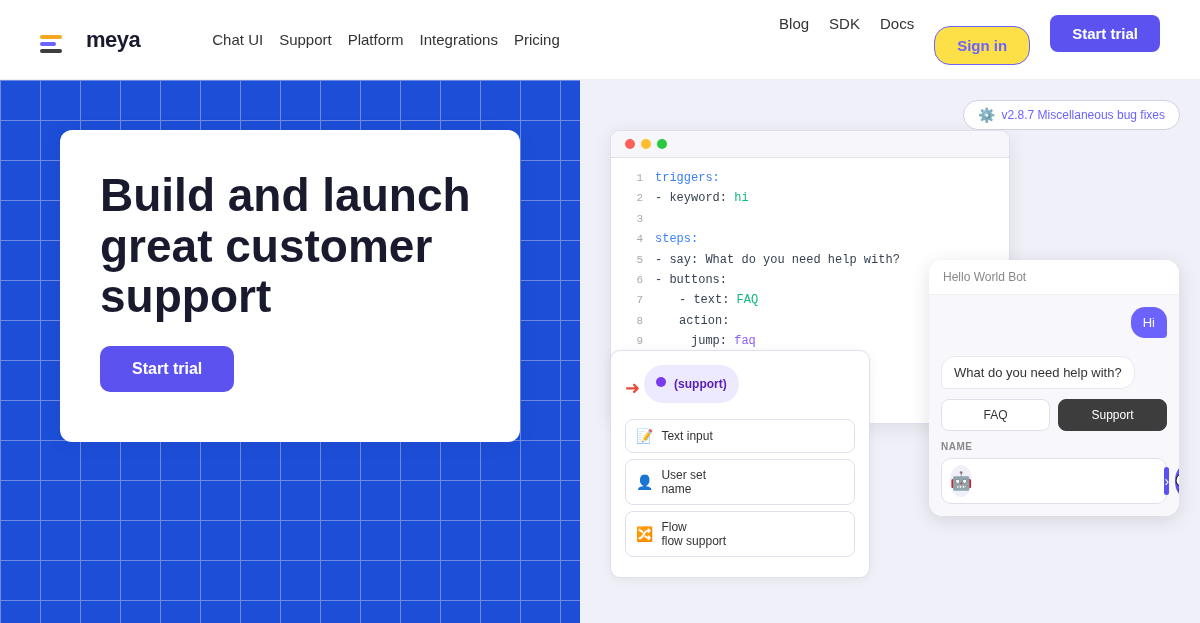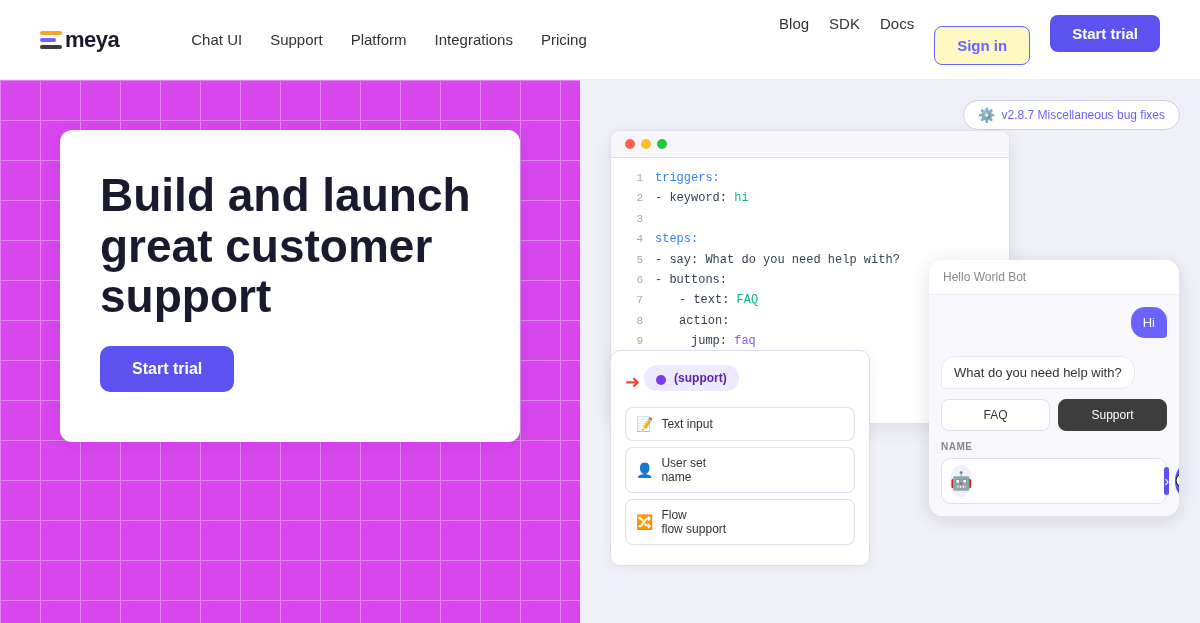--- a/index.html
+++ b/index.html
@@ -5,50 +5,50 @@
     * { margin: 0; padding: 0; box-sizing: border-box; }
     body { font-family: -apple-system, BlinkMacSystemFont, 'Segoe UI', sans-serif; background: #fff; overflow: hidden; width: 1200px; height: 623px; }
 
     
     nav {
       display: flex; align-items: center; justify-content: space-between;
       padding: 0 40px; height: 80px; background: #fff;
       border-bottom: 1px solid #eee; position: relative; z-index: 10;
     }
     .nav-left { display: flex; align-items: center; gap: 32px; }
-    .logo { display: flex; align-items: center; gap: 3px; text-decoration: none; }
+    .logo { display: flex; align-items: flex-end; gap: 24px; text-decoration: none; }
     .logo-icon { display: flex; flex-direction: column; gap: 3px; }
     .logo-bar { height: 4px; border-radius: 2px; }
     .logo-bar-1 { width: 22px; background: #f5a623; }
     .logo-bar-2 { width: 16px; background: #6c63ff; }
     .logo-bar-3 { width: 22px; background: #3d3d3d; }
     .logo-text { font-size: 22px; font-weight: 700; color: #1a1a2e; letter-spacing: -0.5px; }
-    .nav-links { display: flex; align-items: center; gap: 28px; }
+    .nav-links { display: flex; align-items: center; gap: 16px; }
     .nav-link { font-size: 15px; color: #333; text-decoration: none; font-weight: 500; cursor: pointer; }
     .nav-right { display: flex; align-items: flex-start; gap: 20px; }
     .nav-text-link { font-size: 15px; color: #333; text-decoration: none; font-weight: 500; cursor: pointer; }
     .btn-signin {
-      padding: 10px 22px; border: 1.5px solid #6c63ff; border-radius: 8px;
-      background: #fef9c3; color: #6c63ff; font-size: 15px; font-weight: 600;
+      padding: 10px 22px; border: 1.5px solid #6c63ff; border-radius: 16px;
+      background: #fde047; color: #6c63ff; font-size: 15px; font-weight: 600;
       cursor: pointer;
       margin-top: 11px;
     }
     .btn-start-trial {
       padding: 10px 22px; border: none; border-radius: 8px;
       background: #5b52f0; color: #fff; font-size: 15px; font-weight: 600;
       cursor: pointer;
     }
 
     
     .hero { display: flex; height: calc(623px - 80px); background: #fff; position: relative; }
 
     
     .hero-left {
       width: 580px; padding: 50px 60px 40px 60px;
-      background: #d946ef; position: relative;
+      background: #1d4ed8; position: relative;
     }
     
     .hero-left::before {
       content: '';
       position: absolute; top: 0; left: 0; right: 0; bottom: 0;
       background-image: linear-gradient(#e8e8f0 1px, transparent 1px),
                         linear-gradient(90deg, #e8e8f0 1px, transparent 1px);
       background-size: 40px 40px;
       opacity: 0.4;
       pointer-events: none;
@@ -116,23 +116,23 @@
     .indent3 { margin-left: 36px; }
 
     
     .flow-panel {
       position: absolute; top: 270px; left: 30px;
       width: 260px; background: #fff; border-radius: 10px;
       border: 1px solid #e0e0ec; padding: 14px;
       box-shadow: 0 2px 12px rgba(0,0,0,0.06);
     }
     .flow-node-trigger {
-      display: flex; align-items: flex-end; gap: 8px;
+      display: flex; align-items: flex-start; gap: 8px;
       background: #ede9fe; border-radius: 20px;
-      padding: 6px 12px; font-size: 12px; color: #5b21b6;
+      padding: 12px 12px; font-size: 12px; color: #5b21b6;
       font-weight: 600; margin-bottom: 8px; width: fit-content;
     }
     .flow-dot-purple { width: 10px; height: 10px; border-radius: 50%; background: #7c3aed; }
     .flow-item {
       background: #fff; border: 1px solid #e0e0ec; border-radius: 8px;
       padding: 8px 10px; margin-bottom: 6px; font-size: 12px; color: #333;
       display: flex; align-items: center; gap: 8px;
     }
     .flow-icon { font-size: 14px; }
 

